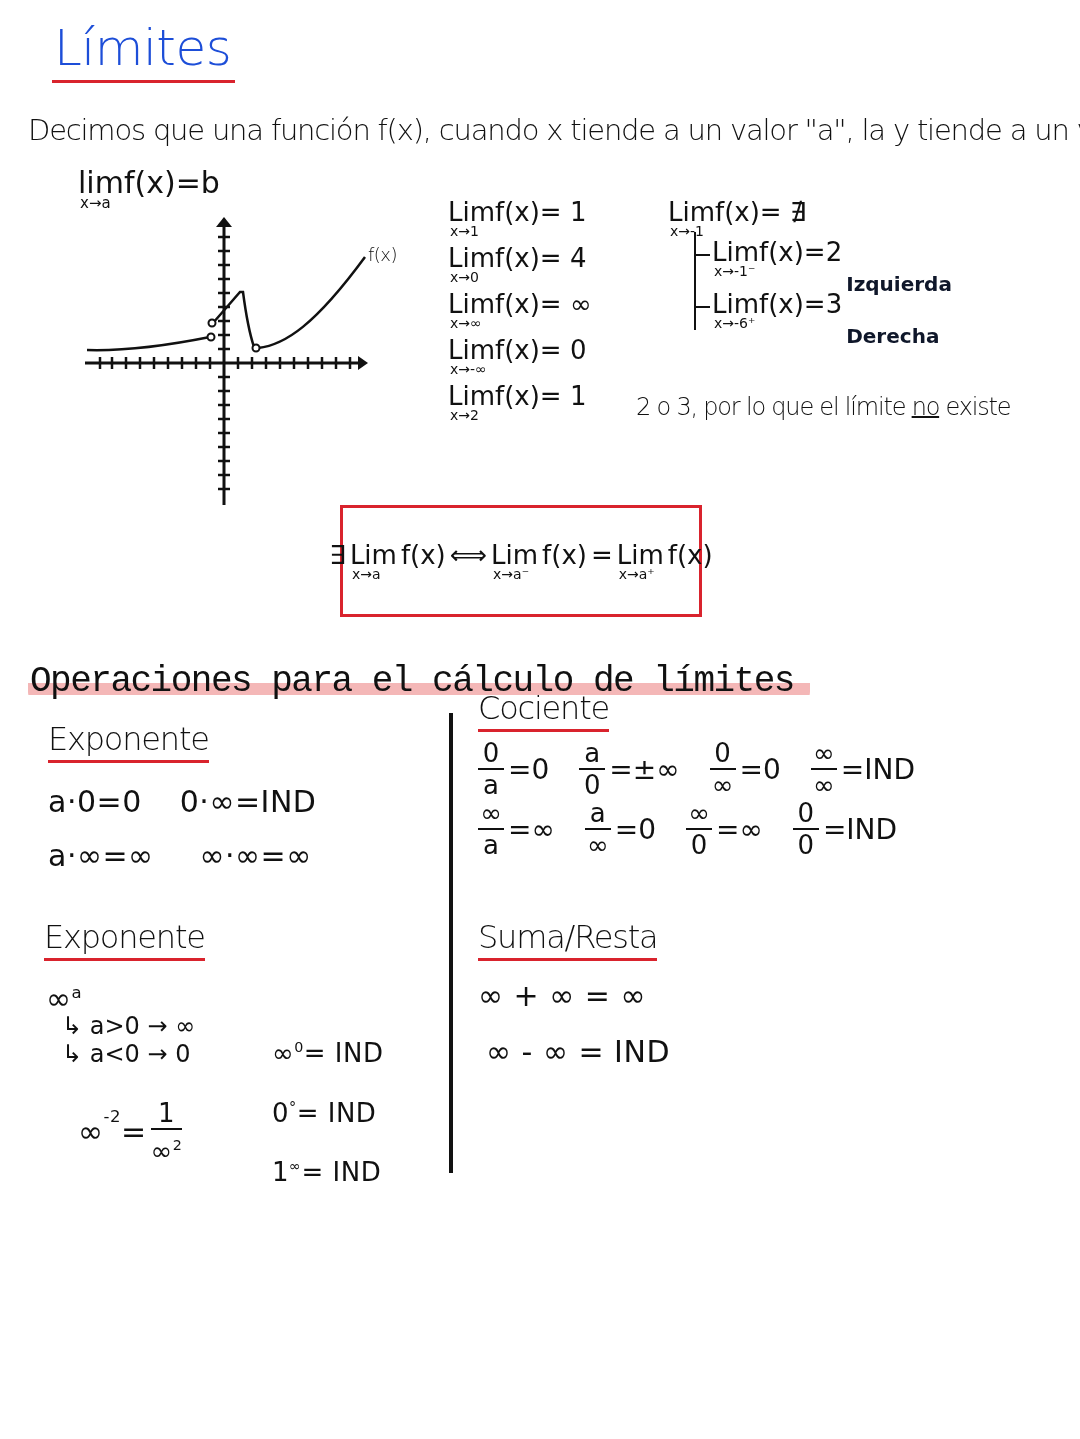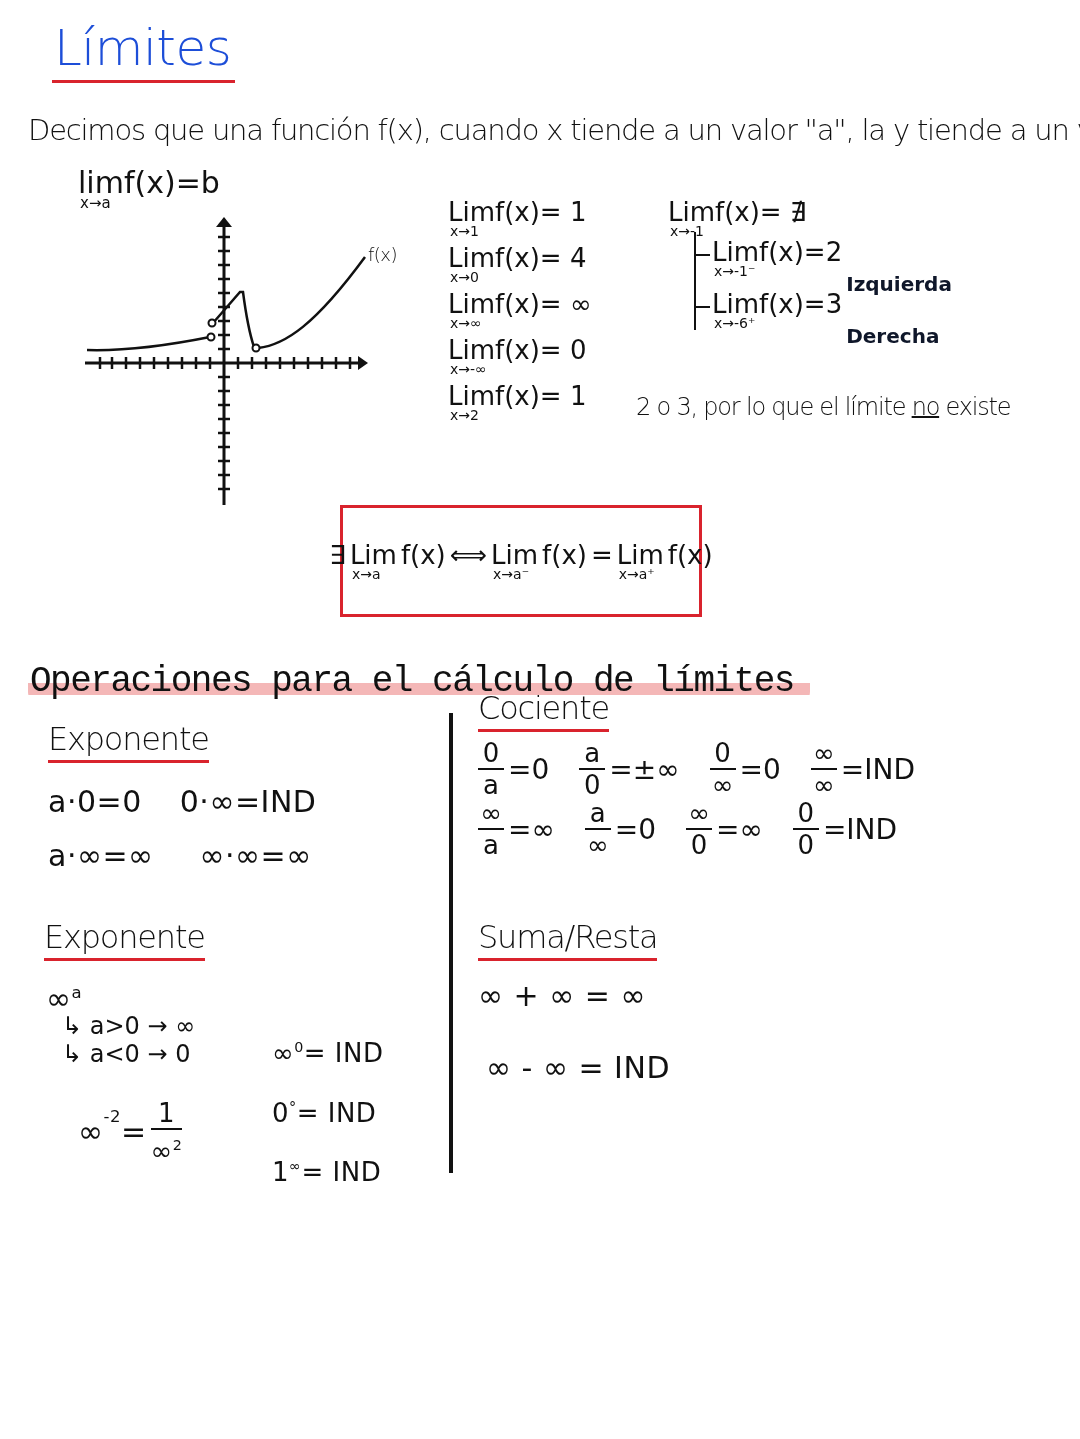--- a/index.html
+++ b/index.html
@@ -349,14 +349,14 @@
 </div>
 <div class="abs" style="left:272px; top:1030px;">
   <div class="formula" style="font-size:26px; margin-bottom:20px;"><span>∞</span><sup>0</sup><span>= IND</span></div>
   <div class="formula" style="font-size:26px; margin-bottom:20px;"><span>0</span><sup>°</sup><span>= IND</span></div>
   <div class="formula" style="font-size:26px;"><span>1</span><sup>∞</sup><span>= IND</span></div>
 </div>
 
 <div class="abs" style="left:478px; top:918px;">
   <div class="section-head hand">Suma/Resta</div>
   <div class="formula" style="margin-top:18px;">∞ + ∞ = ∞</div>
-  <div class="formula" style="margin-top:38px; margin-left:8px;">∞ - ∞ = IND</div>
+  <div class="formula" style="margin-top:22px; margin-left:8px;">∞ - ∞ = IND</div>
 </div>
 
 </body></html>

